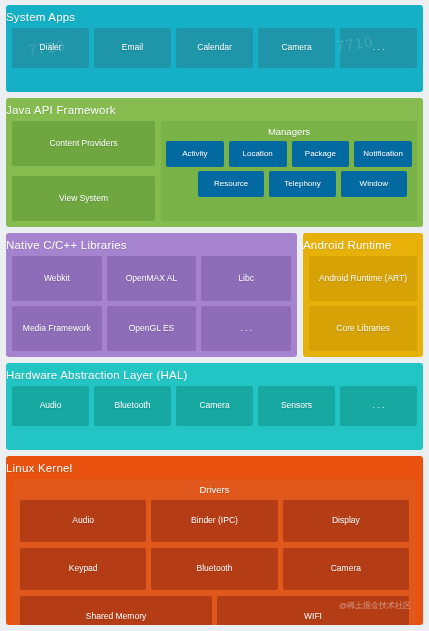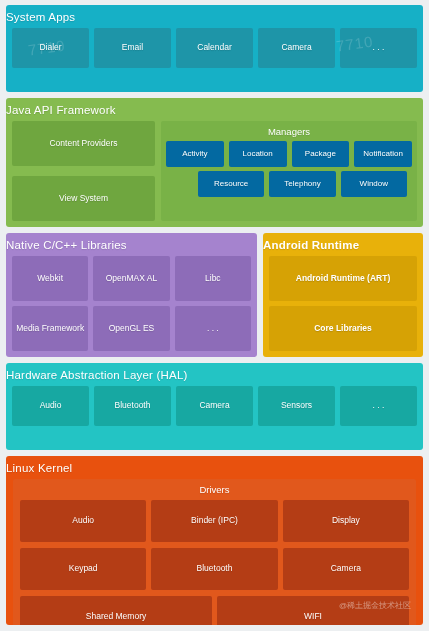--- a/index.html
+++ b/index.html
@@ -106,21 +106,21 @@
   .native-libs { background: #a583ce; flex: 1 1 0; }
   .native-libs .tile { background: #8d6cb8; min-height: 45px; }
   .native-grid {
     display: flex;
     flex-direction: column;
     gap: 5px;
     padding: 0 6px 6px 6px;
   }
   .native-grid .tile-row { padding: 0; }
 
-  .android-runtime { background: #e8b10a; width: 160px; font-weight: bold; }
+  .android-runtime { background: #e8b10a; width: 120px; }
   .android-runtime .art-grid {
     display: flex;
     flex-direction: column;
     gap: 5px;
     padding: 0 6px 6px 6px;
   }
   .android-runtime .tile { background: #d6a205; min-height: 45px; }
 
   
   .hal { background: #23c4c4; }

